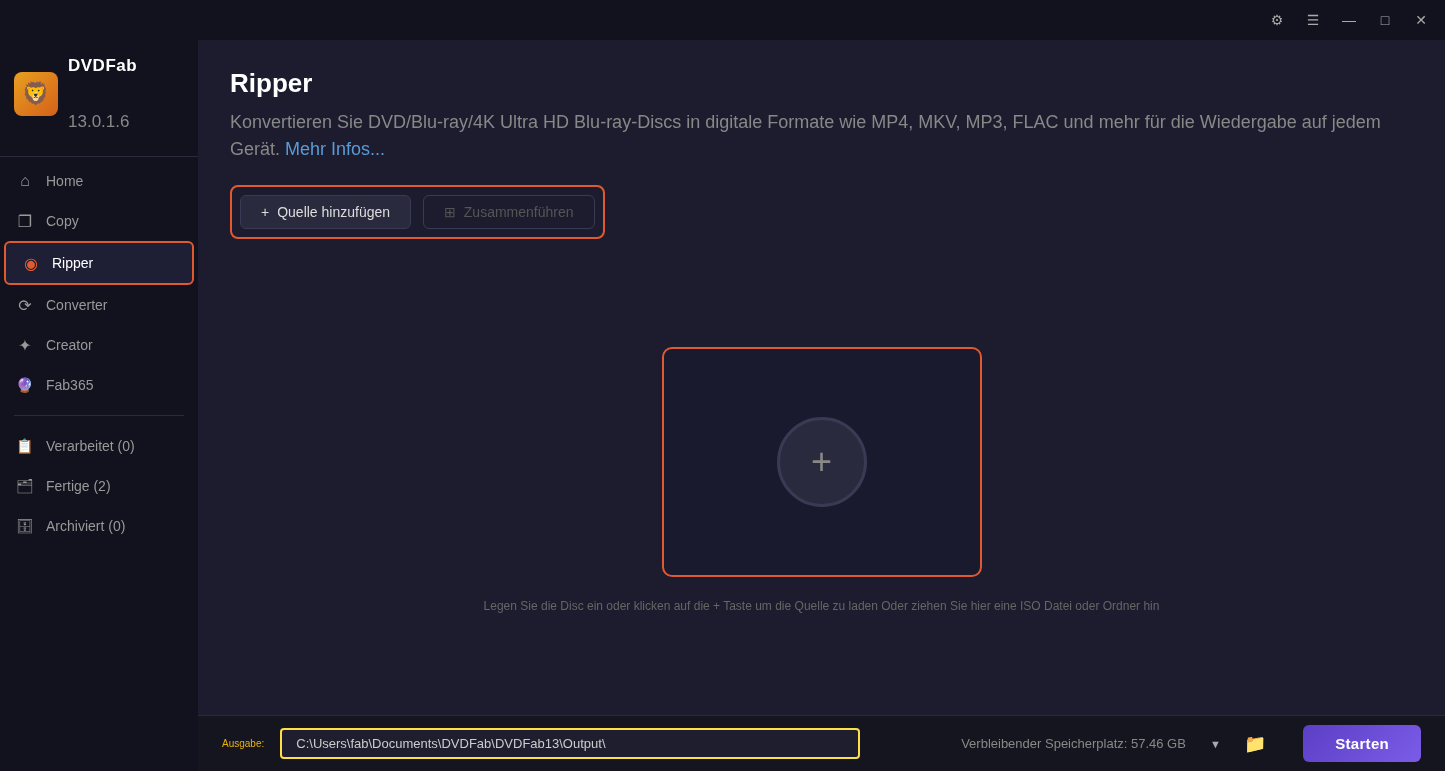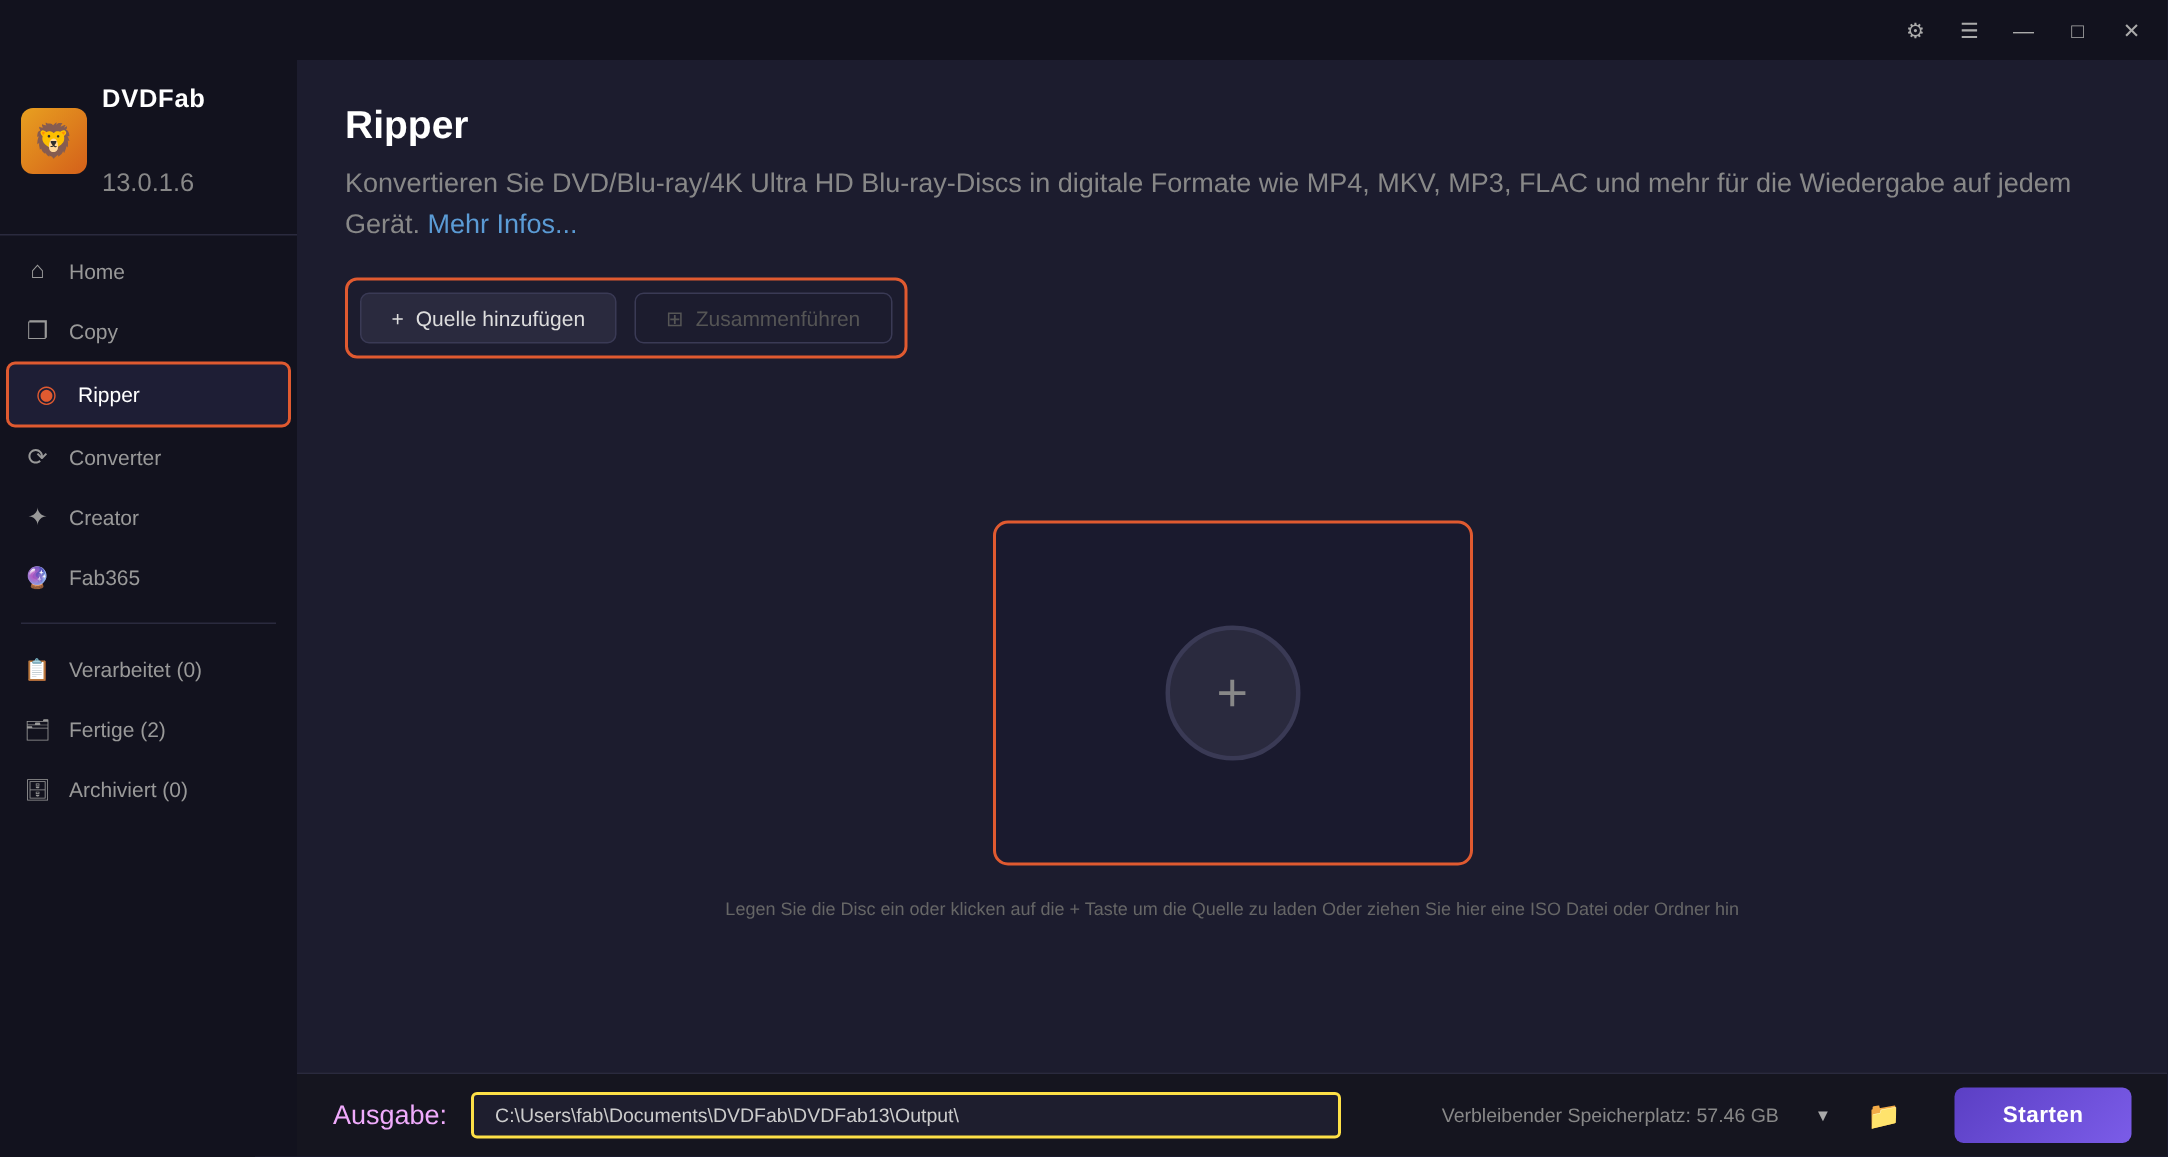--- a/index.html
+++ b/index.html
@@ -262,22 +262,22 @@
       background: #15151f;
       border-top: 1px solid #2a2a3e;
       display: flex;
       align-items: center;
       padding: 0 24px;
       gap: 16px;
       flex-shrink: 0;
     }
 
     .output-label {
-      font-size: 18px;
-      color: #f0abfc;
+      font-size: 10px;
+      color: #eab308;
       flex-shrink: 0;
     }
 
     .output-path {
       font-size: 13px;
       color: #ccc;
       background: #1e1e2e;
       padding: 6px 14px;
       border-radius: 4px;
       border: 2px solid #fde047;

